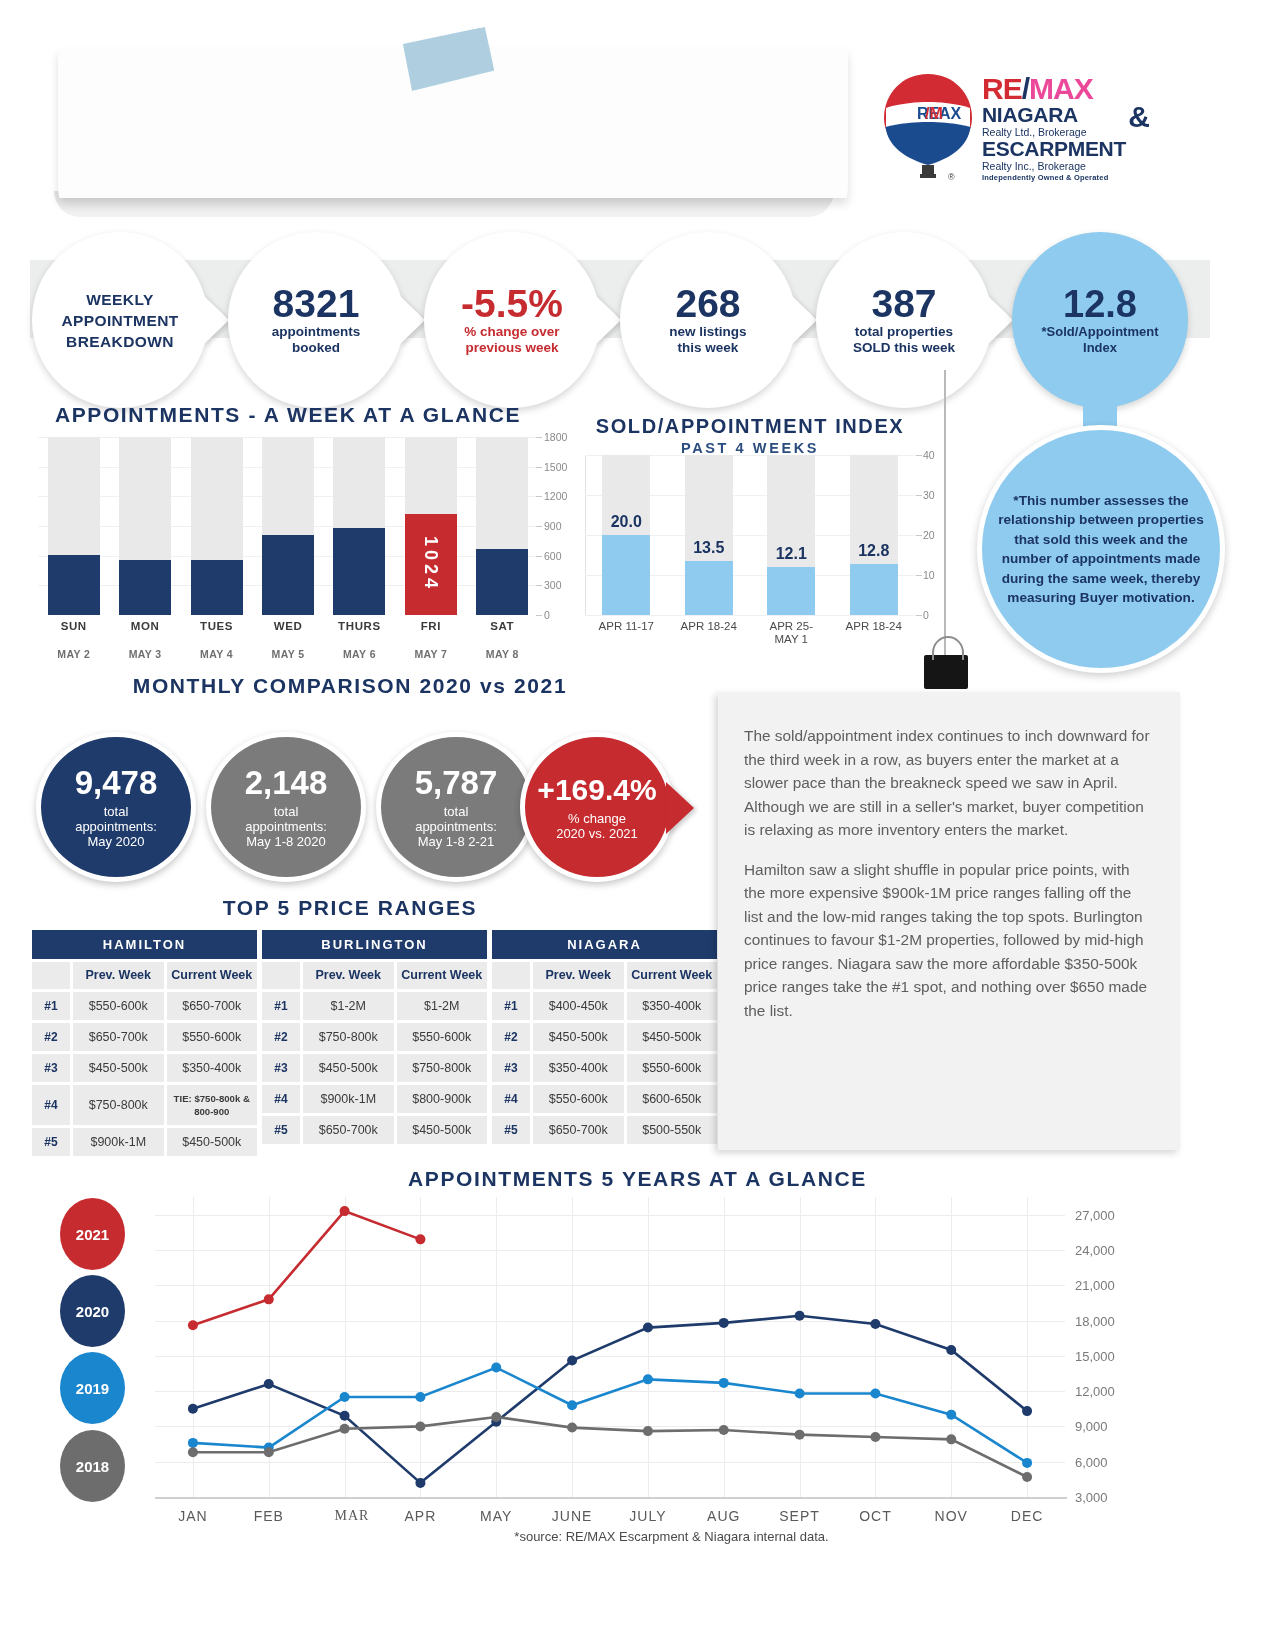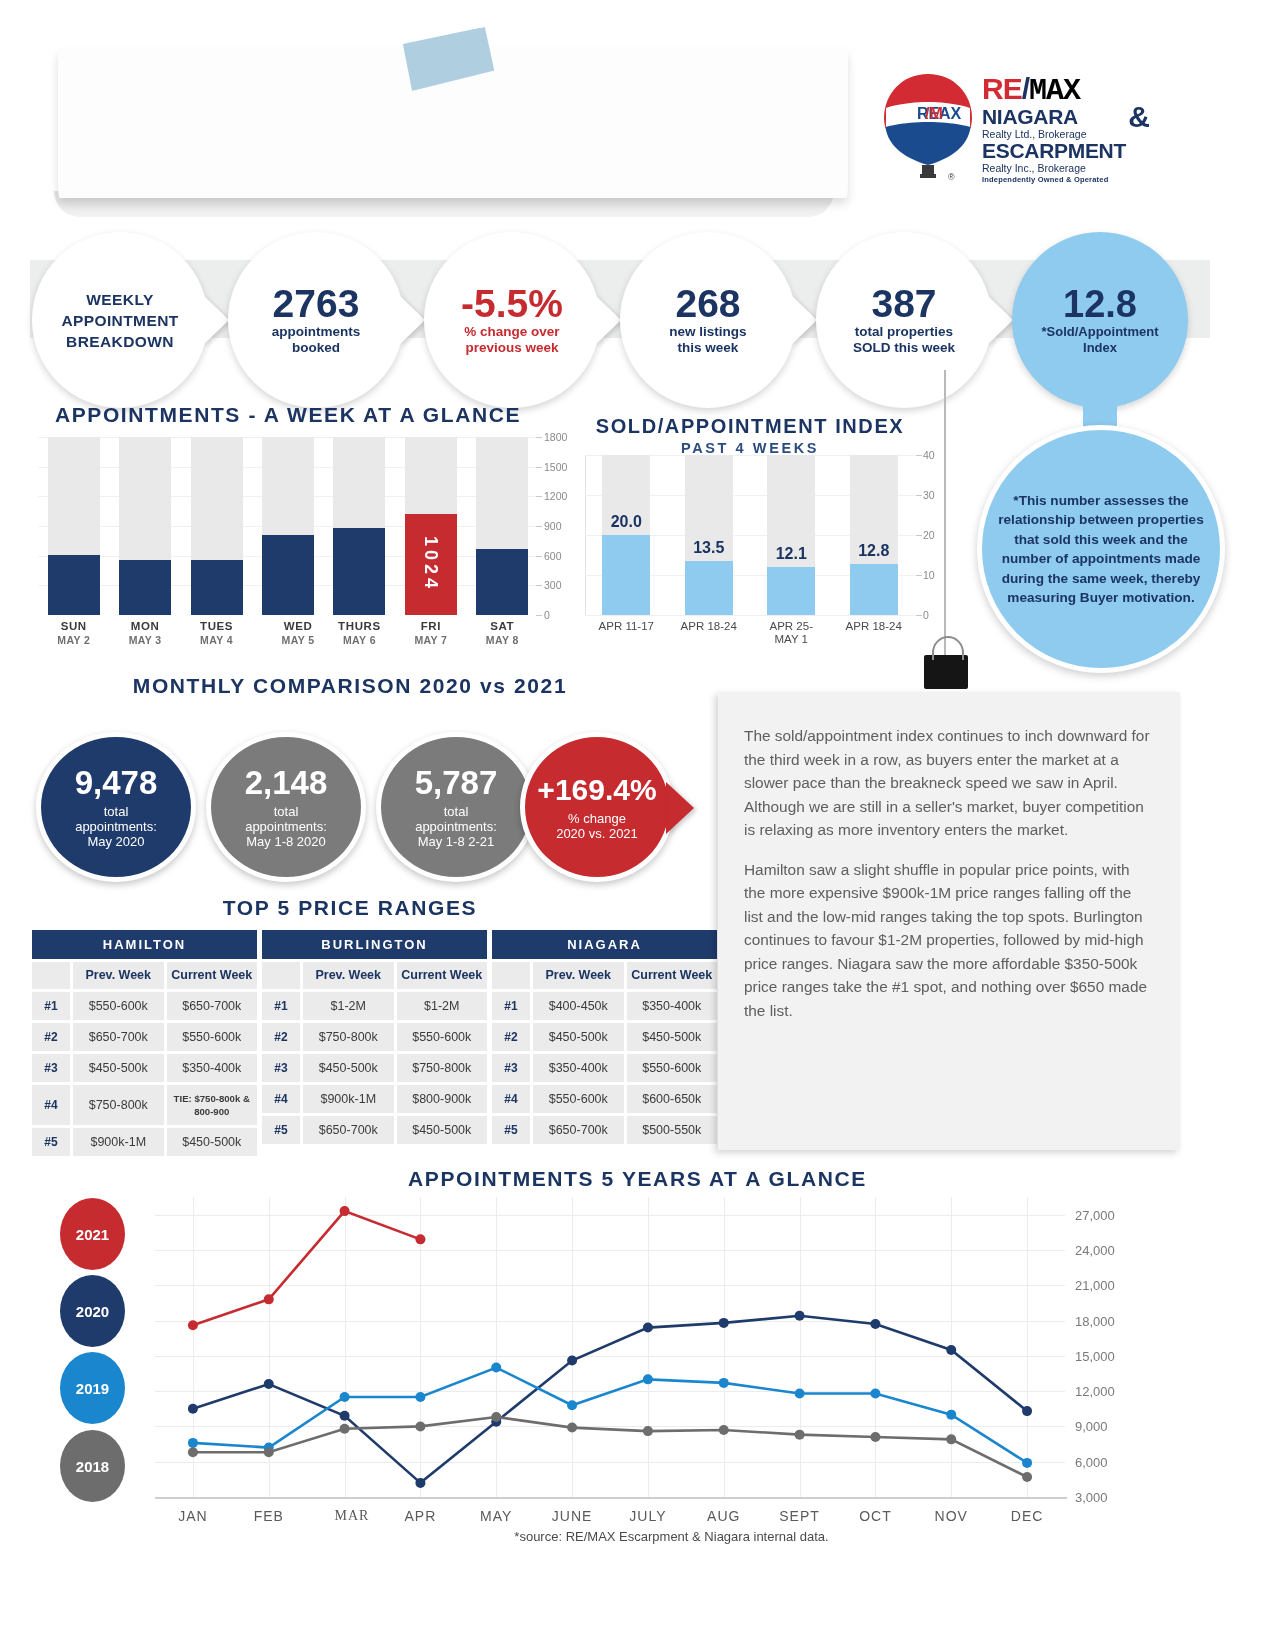--- a/index.html
+++ b/index.html
@@ -39,21 +39,21 @@
     clip-path:polygon(2% 8%,97% 0%,100% 86%,4% 100%);
   }
 
   
   #logo-wrap{position:absolute;left:872px;top:72px;width:275px;height:122px;}
   #balloon{position:absolute;left:8px;top:0px;width:96px;height:118px;}
   #logo-text{position:absolute;left:110px;top:2px;width:170px;}
   .lg-remax{font-size:30px;font-weight:bold;letter-spacing:-1px;line-height:30px;}
   .lg-remax .re{color:#d32b33;}
   .lg-remax .slash{color:#1b3462;}
-  .lg-remax .max{color:#000000;font-family:Liberation Mono, monospace;}
+  .lg-remax .max{color:#ec4899;}
   .lg-big{font-size:21px;font-weight:bold;color:#1b3462;line-height:22px;letter-spacing:-.3px;}
   .lg-small{font-size:10.5px;color:#1b3462;line-height:12px;}
   .lg-tiny{font-size:7.5px;font-weight:bold;color:#1b3462;line-height:11px;letter-spacing:.2px;}
   #amp{position:absolute;right:2px;top:26px;font-size:30px;font-weight:bold;color:#1b3462;}
 
   
   #kpi-band{position:absolute;left:30px;top:260px;width:1180px;height:78px;background:#eceded;}
   .kpi{
     position:absolute;top:232px;width:176px;height:176px;border-radius:50%;
     background:#fff;box-shadow:0 3px 7px rgba(0,0,0,.17);
@@ -105,21 +105,21 @@
   .wk-fill{position:absolute;left:0;bottom:0;width:100%;background:#1e3b6b;}
   .wk-fill.hi{background:#c62b30;display:flex;align-items:center;justify-content:center;}
   .wk-val{
     font-size:18px;font-weight:bold;color:#fff;
     writing-mode:vertical-rl;letter-spacing:4px;
   }
   .wk-grid{position:absolute;left:0;width:500px;height:1px;background:#eef0f3;}
   .wk-tick{position:absolute;left:506px;font-size:10.5px;color:#8a8a8a;transform:translateY(-50%);}
   .wk-tick:before{content:"";position:absolute;left:-8px;top:50%;width:6px;height:1px;background:#c9c9c9;}
   .wk-lab{position:absolute;top:620px;width:60px;text-align:center;font-size:11.5px;font-weight:bold;color:#3b3b3b;letter-spacing:.6px;}
-  .wk-lab span{display:block;font-weight:bold;color:#6f6f6f;font-size:10.5px;margin-top:2px;letter-spacing:.4px;}
+  .wk-lab span{display:block;font-weight:bold;color:#6f6f6f;font-size:10.5px;margin-top:16px;letter-spacing:.4px;}
 
   
   #sold-chart{position:absolute;left:585px;top:455px;width:330px;height:160px;}
   .si-col{position:absolute;bottom:0;width:48px;height:160px;}
   .si-bg{position:absolute;left:0;bottom:0;width:100%;height:100%;background:#e9e9e9;}
   .si-fill{position:absolute;left:0;bottom:0;width:100%;background:#8ecbef;}
   .si-val{position:absolute;left:-6px;width:60px;text-align:center;font-size:16px;font-weight:bold;color:#1b3462;}
   .si-grid{position:absolute;left:0;width:330px;height:1px;background:#eef0f3;}
   .si-axisline{position:absolute;left:0;top:0;width:1px;height:160px;background:#e2e2e2;}
   .si-tick{position:absolute;left:338px;font-size:10.5px;color:#8a8a8a;transform:translateY(-50%);}
@@ -231,21 +231,21 @@
     </div>
   </div>
 </div>
 
 <div id="kpi-band"></div>
 <div class="kpi" id="kpi-0">
   <div class="kpi-head">WEEKLY<br>APPOINTMENT<br>BREAKDOWN</div>
   <div class="arrow"></div>
 </div>
 <div class="kpi" id="kpi-1">
-  <div class="kpi-num">2763</div>
+  <div class="kpi-num">8321</div>
   <div class="kpi-sub">appointments<br>booked</div>
   <div class="arrow"></div>
 </div>
 <div class="kpi" id="kpi-2">
   <div class="kpi-num red">-5.5%</div>
   <div class="kpi-sub red">% change over<br>previous week</div>
   <div class="arrow"></div>
 </div>
 <div class="kpi" id="kpi-3">
   <div class="kpi-num">268</div>
@@ -561,21 +561,21 @@
       <circle cx="720.4166666666666" cy="240" r="5" fill="#6d6d6d"></circle>
       <circle cx="796.2499999999999" cy="242.35294117647058" r="5" fill="#6d6d6d"></circle>
       <circle cx="872.0833333333333" cy="280" r="5" fill="#6d6d6d"></circle>
     </svg>
   </div>
 <div id="yr-source">*source:  RE/MAX Escarpment &amp; Niagara internal data.</div>
 
 <div class="wk-lab" style="left: 43.7143px;">SUN<span>MAY 2</span></div>
 <div class="wk-lab" style="left: 115.143px;">MON<span>MAY 3</span></div>
 <div class="wk-lab" style="left: 186.571px;">TUES<span>MAY 4</span></div>
-<div class="wk-lab" style="left: 268px; text-align: center;">WED<span>MAY 5</span></div>
+<div class="wk-lab" style="left: 258px; text-align: center;">WED<span>MAY 5</span></div>
 <div class="wk-lab" style="left: 329.429px;">THURS<span>MAY 6</span></div>
 <div class="wk-lab" style="left: 400.857px;">FRI<span>MAY 7</span></div>
 <div class="wk-lab" style="left: 472.286px;">SAT<span>MAY 8</span></div>
 <div class="si-lab" style="left: 583.25px;">APR 11-17</div>
 <div class="si-lab" style="left: 665.75px;">APR 18-24</div>
 <div class="si-lab" style="left: 748.25px;">APR 25-<br>MAY 1</div>
 <div class="si-lab" style="left: 830.75px;">APR 18-24</div>
 <div class="yr-xlab" style="left: 152.917px;">JAN</div>
 <div class="yr-xlab" style="left: 228.75px;">FEB</div>
 <div class="yr-xlab" style="left: 312px; font-family: Liberation Serif, serif;">MAR</div>

